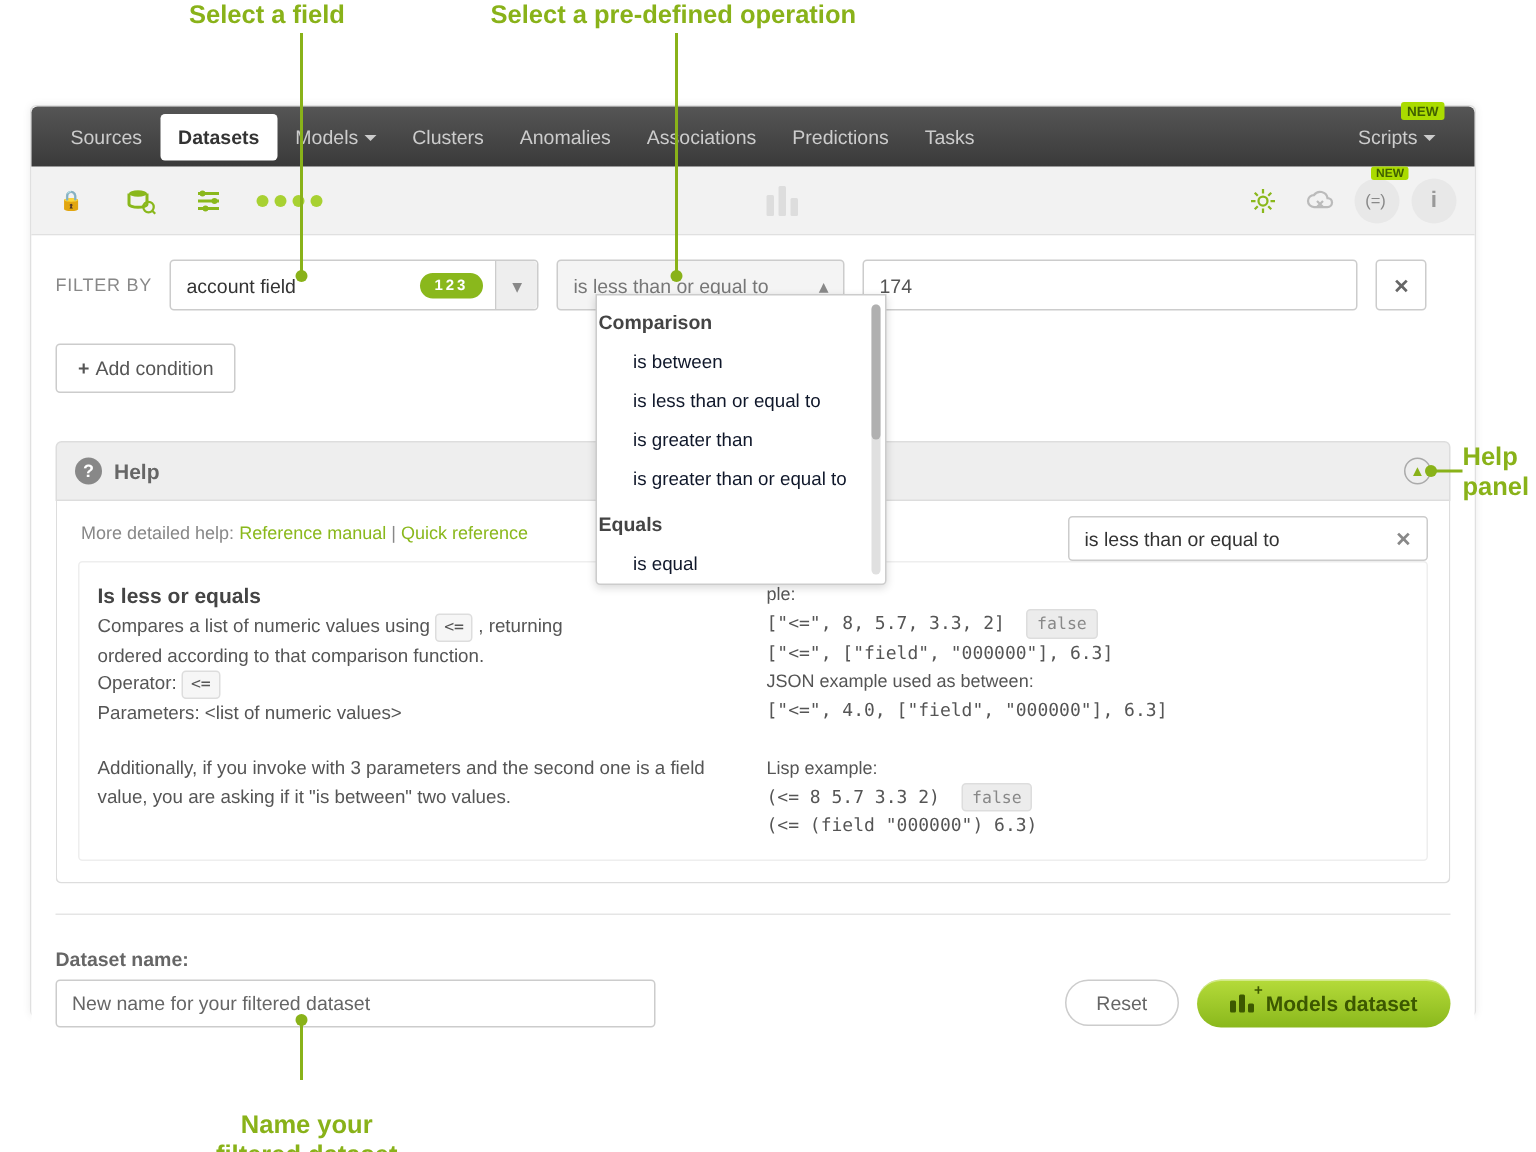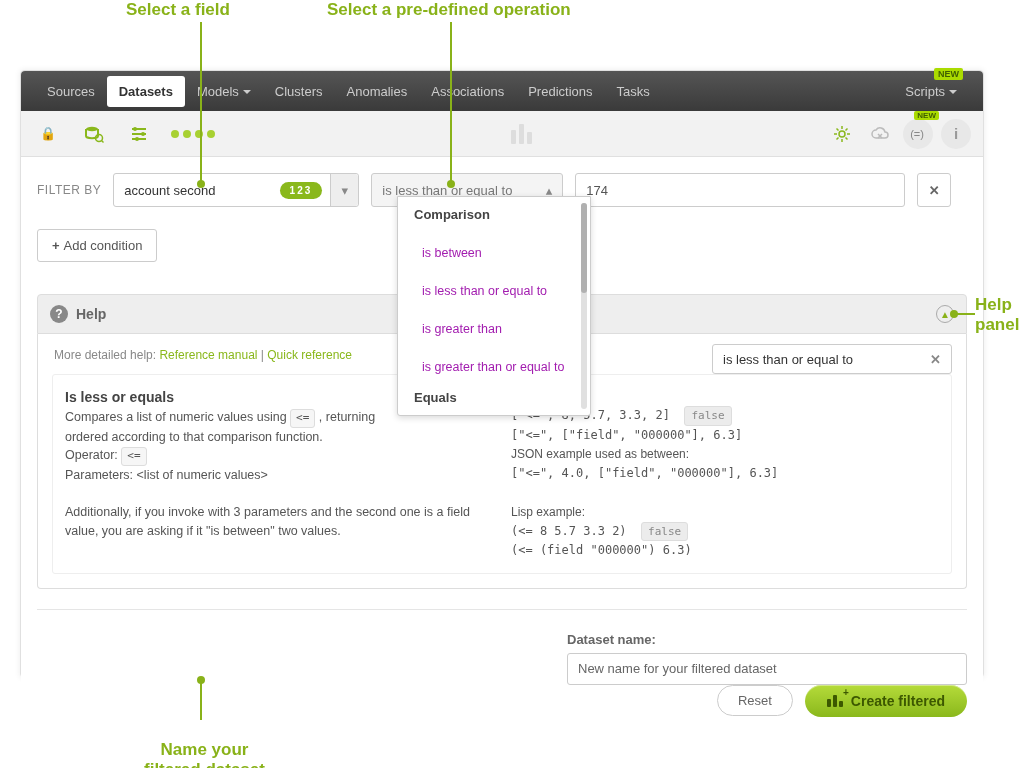--- a/index.html
+++ b/index.html
@@ -45,43 +45,43 @@
 .sel-op { width: 192px; background:#f4f4f4; }
 .sel-op .up { margin-left:auto; color:#888; }
 .val-input { border:1px solid #ccc; border-radius:3px; height:34px; width:330px; padding:0 10px; font-size:13px; color:#555; }
 .x-btn { width:34px; height:34px; border:1px solid #ccc; border-radius:3px; background:#fff; display:flex; align-items:center; justify-content:center; color:#666; font-weight:bold; cursor:pointer; }
 
 .addcond { border:1px solid #ccc; border-radius:3px; padding:8px 14px; background:#fff; color:#555; font-size:13px; cursor:pointer; display:inline-flex; align-items:center; gap:4px; }
 
 .dropdown-panel { position:absolute; left:376px; top:125px; width:194px; background:#fff; border:1px solid #ccc; border-radius:0 0 3px 3px; box-shadow:0 2px 6px rgba(0,0,0,0.15); z-index:60; max-height:220px; overflow:hidden; }
 .dropdown-panel .dd-scroll { position:absolute; right:3px; top:6px; bottom:6px; width:6px; background:#e0e0e0; border-radius:3px; }
 .dropdown-panel .dd-scroll .thumb { width:6px; background:#b0b0b0; border-radius:3px; height:90px; }
-.dropdown-panel .grp { padding:10px 16px 6px; font-weight:bold; color:#444; font-size:13px; }
-.dropdown-panel .opt { padding:6px 12px 6px 24px; color:#a21caf; font-size:12.5px; cursor:pointer;margin-top:12px; }
+.dropdown-panel .grp { padding:10px 1px 6px; font-weight:bold; color:#444; font-size:13px; }
+.dropdown-panel .opt { padding:6px 12px 6px 24px; color:#0f172a; font-size:12.5px; cursor:pointer; }
 
 .help-hdr { background:#eee; border:1px solid #ddd; border-radius:4px 4px 0 0; padding:10px 12px; display:flex; align-items:center; margin-top:32px; }
 .help-hdr .q { width:18px; height:18px; border-radius:50%; background:#888; color:#fff; font-size:12px; font-weight:bold; display:flex; align-items:center; justify-content:center; margin-right:8px; }
 .help-hdr .title { color:#666; font-weight:600; font-size:14px; }
 .help-hdr .collapse { margin-left:auto; width:18px; height:18px; border-radius:50%; border:1px solid #aaa; display:flex; align-items:center; justify-content:center; color:#89b219; font-size:10px; }
 
 .help-body { border:1px solid #ddd; border-top:none; padding:14px; border-radius:0 0 4px 4px; }
 .help-links { color:#888; font-size:12px; margin-bottom:10px; padding:0 2px; }
 .help-links a { color:#8ab81c; text-decoration:none; }
 .help-search { float:right; width:240px; margin-top:-4px; }
 .help-search .sel { height:30px; }
 .help-search .sel .clr { margin-left:auto; font-weight:bold; color:#888; }
 
 .help-cols { display:flex; gap:18px; border:1px solid #eee; border-radius:3px; padding:12px; margin-top:6px; clear:both; }
 .help-left { flex:1; color:#555; font-size:12.5px; line-height:1.5; }
 .help-left strong { font-size:14px; color:#444; }
 .code-chip { display:inline-block; border:1px solid #ddd; background:#f6f6f6; border-radius:3px; padding:0 5px; font-family:monospace; font-size:11px; }
 .help-right { flex:1; color:#555; font-family: Menlo, monospace; font-size:12px; line-height:1.6; overflow:hidden; }
 .false-chip { display:inline-block; border:1px solid #ddd; background:#ececec; padding:0 6px; border-radius:3px; font-family:monospace; font-size:11px; color:#888; }
 
-.dsname-row { margin-top:20px; border-top:1px solid #e5e5e5; padding-top:22px; display:flex; align-items:flex-end;flex-direction:column; }
+.dsname-row { margin-top:20px; border-top:1px solid #e5e5e5; padding-top:22px; display:flex; align-items:flex-end; }
 .dsname-left .lbl { color:#666; font-weight:600; font-size:13px; margin-bottom:6px; display:block; }
 .dsname-left input { border:1px solid #ccc; border-radius:3px; height:32px; width:400px; padding:0 10px; color:#666; font-size:13px; }
 .dsname-actions { margin-left:auto; display:flex; gap:12px; align-items:center; }
 .btn-reset { border:1px solid #ccc; border-radius:16px; background:#fff; padding:7px 20px; color:#666; font-size:13px; cursor:pointer; }
 .btn-create { border:none; border-radius:16px; background:linear-gradient(#b5db3a,#8ab81c); padding:8px 22px; color:#3c5800; font-size:14px; font-weight:bold; cursor:pointer; display:flex; align-items:center; gap:8px; box-shadow:inset 0 1px 0 rgba(255,255,255,0.4); }
 .btn-create .ic { display:flex; gap:2px; align-items:flex-end; position:relative; }
 .btn-create .ic span { width:4px; background:#3c5800; border-radius:1px; }
 .btn-create .ic span:nth-child(1){height:8px} .btn-create .ic span:nth-child(2){height:12px} .btn-create .ic span:nth-child(3){height:6px}
 .btn-create .ic::after { content:"+"; position:absolute; top:-8px; right:-6px; font-size:10px; color:#3c5800; }
 </style>
@@ -177,21 +177,21 @@
       <div class="circ grey badge-new" style="font-size:11px; color:#888;">(=)<span class="caret" style="margin-left:2px;"></span></div>
       <div class="circ grey" style="color:#999; font-weight:bold;">i</div>
     </div>
   </div>
 
   <div class="content">
 
     <div class="filterbar">
       <div class="lbl">FILTER BY</div>
       <div class="sel sel-field">
-        <span>account second</span>
+        <span>account field</span>
         <span class="pill">123</span>
         <span class="dd">▾</span>
       </div>
       <div class="sel sel-op">
         <span style="color:#777;">is less than or equal to</span>
         <span class="up">▴</span>
       </div>
       <input class="val-input" value="174" style="">
       <div class="x-btn">✕</div>
     </div>
@@ -253,21 +253,21 @@
         <input value="New name for your filtered dataset" style="">
       </div>
       <div class="dsname-actions">
         <button class="btn-reset">Reset</button>
         <button class="btn-create">
           <span class="ic">
               <span></span>
               <span></span>
               <span></span>
             </span>
-          <span>Create filtered</span>
+          <span>Models dataset</span>
         </button>
       </div>
     </div>
 
   </div>
 
   <div class="dropdown-panel">
     <div class="dd-scroll">
         <div class="thumb"></div>
       </div>

